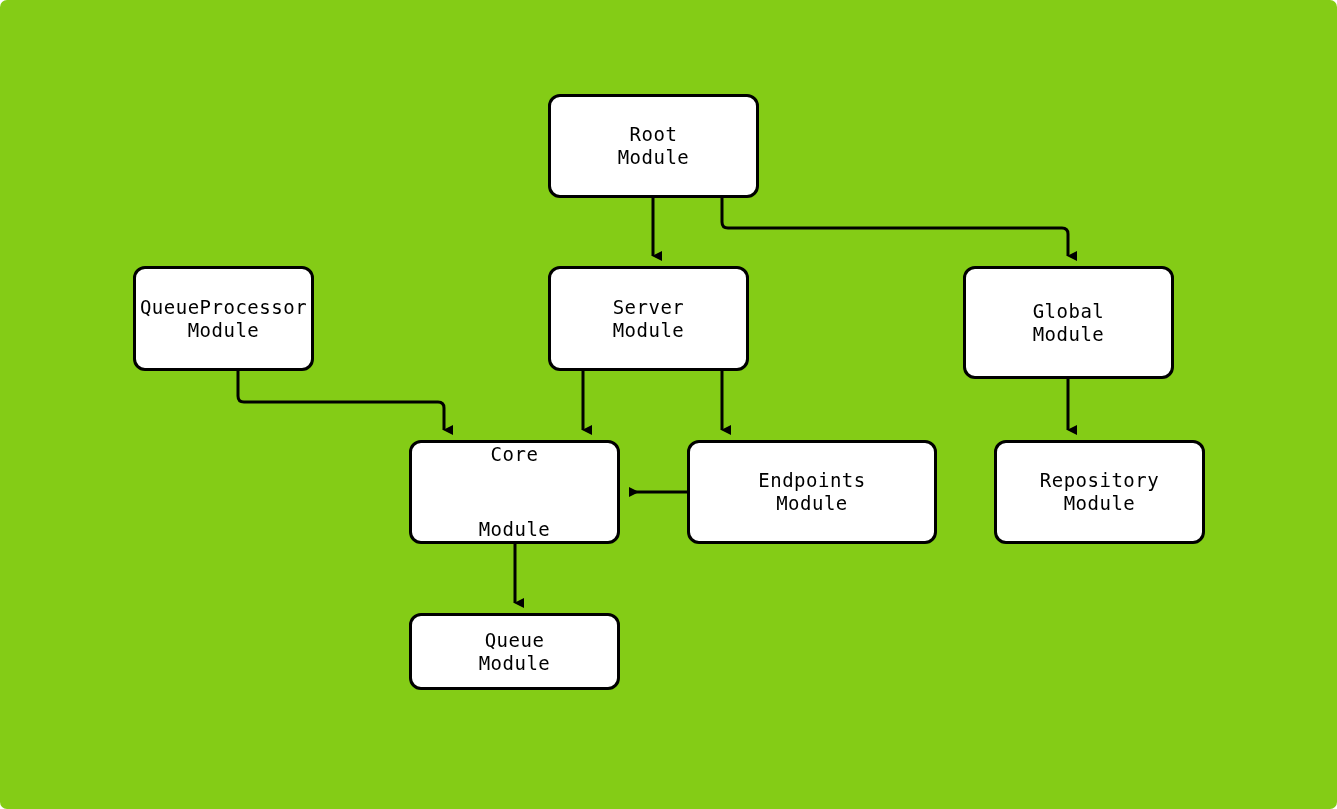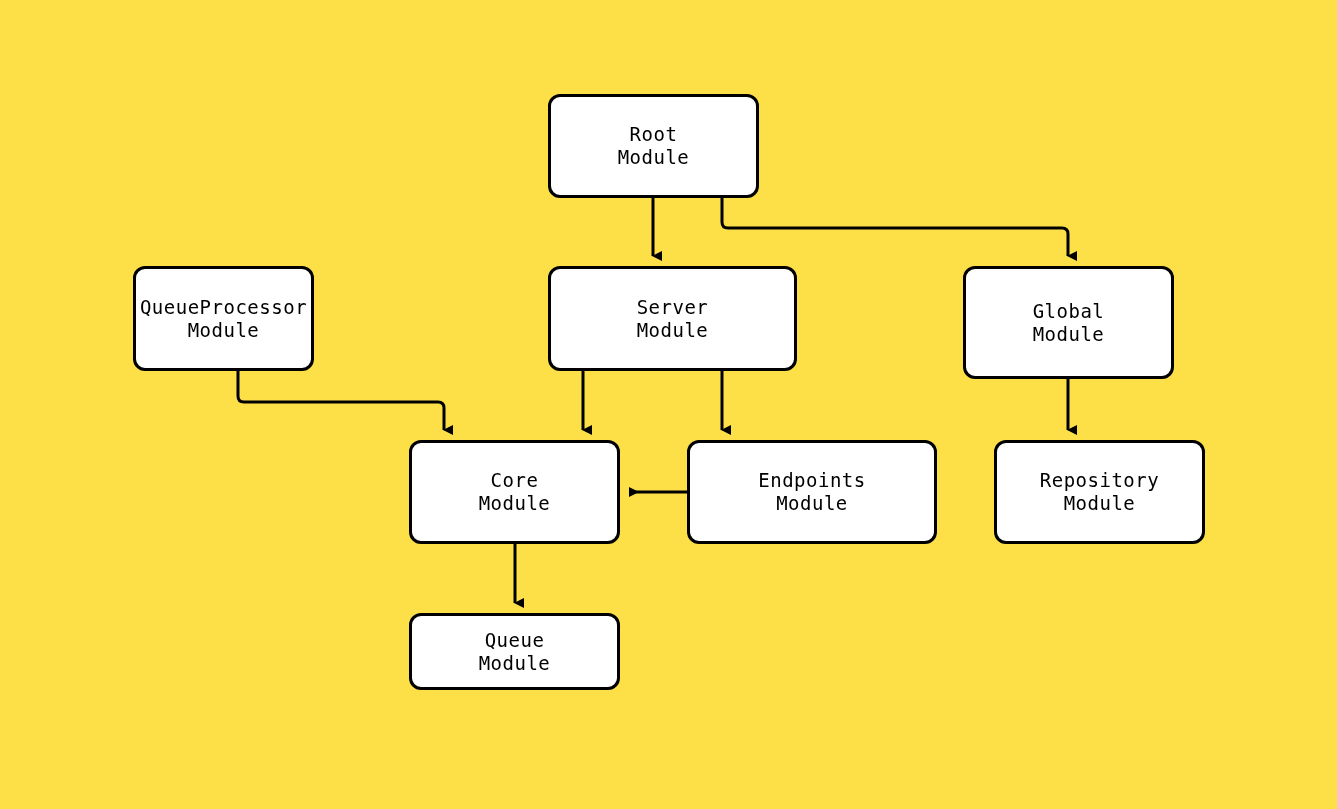--- a/index.html
+++ b/index.html
@@ -8,22 +8,23 @@
     padding: 0;
     background: #ffffff;
   }
   body {
     font-family: "DejaVu Sans Mono", "Liberation Mono", monospace;
   }
   #diagram-canvas {
     position: relative;
     width: 1337px;
     height: 809px;
-    background: #fde047;
+    background: #84cc16;
     overflow: hidden;
+    border-radius: 7px;
   }
   #diagram-svg {
     position: absolute;
     top: 0;
     left: 0;
     width: 1337px;
     height: 809px;
     display: block;
   }
   .node-box {
@@ -76,29 +77,29 @@
 
   <div id="nodes-layer">
       <div class="node-box" style="left: 548px; top: 94px; width: 211px; height: 104px;">
         <div class="node-line">Root</div>
         <div class="node-line">Module</div>
       </div>
       <div class="node-box" style="left: 133px; top: 266px; width: 181px; height: 105px;">
         <div class="node-line">QueueProcessor</div>
         <div class="node-line">Module</div>
       </div>
-      <div class="node-box" style="left: 548px; top: 266px; width: 249px; height: 105px;">
+      <div class="node-box" style="left: 548px; top: 266px; width: 201px; height: 105px;">
         <div class="node-line">Server</div>
         <div class="node-line">Module</div>
       </div>
       <div class="node-box" style="left: 963px; top: 266px; width: 211px; height: 113px;">
         <div class="node-line">Global</div>
         <div class="node-line">Module</div>
       </div>
-      <div class="node-box" style="left: 409px; top: 440px; width: 211px; height: 104px;">
+      <div class="node-box" style="left: 409px; top: 440px; width: 211px; height: 104px; justify-content: space-between;">
         <div class="node-line">Core</div>
         <div class="node-line">Module</div>
       </div>
       <div class="node-box" style="left: 687px; top: 440px; width: 250px; height: 104px;">
         <div class="node-line">Endpoints</div>
         <div class="node-line">Module</div>
       </div>
       <div class="node-box" style="left: 994px; top: 440px; width: 211px; height: 104px;">
         <div class="node-line">Repository</div>
         <div class="node-line">Module</div>

